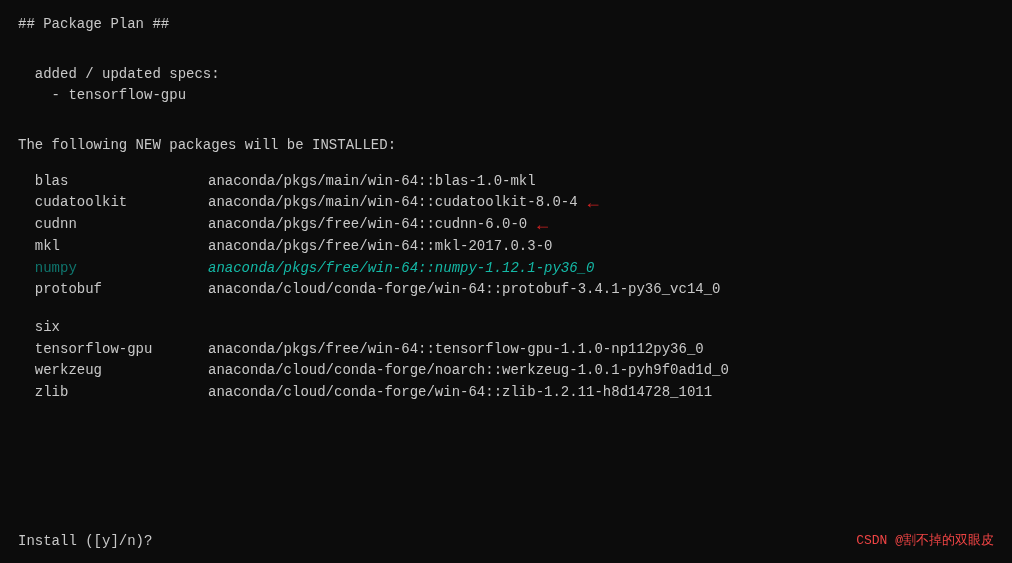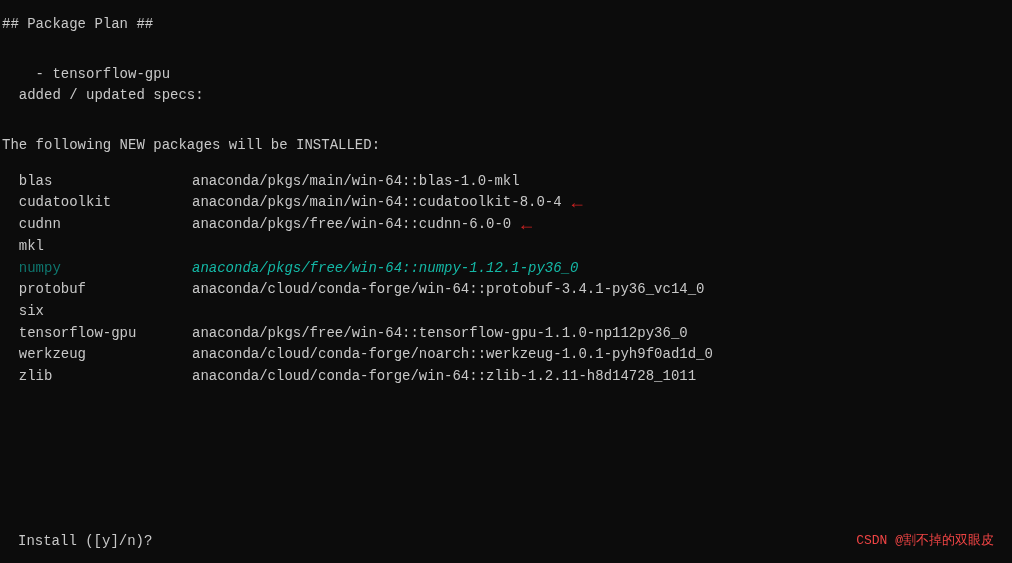--- a/index.html
+++ b/index.html
@@ -10,21 +10,21 @@
       font-size: 14px;
       width: 1012px;
       height: 563px;
       overflow: hidden;
       position: relative;
     }
     .terminal {
       width: 100%;
       height: 100%;
       background-color: #0c0c0c;
-      padding: 14px 2px;
+      padding: 14px 18px;
       position: relative;
     }
     .line {
       line-height: 1.55;
       white-space: pre;
     }
     .heading {
       color: #c8c8c8;
     }
     .watermark {
@@ -45,35 +45,35 @@
     .spacer { height: 14px; }
   </style>
 </head>
 <body>
 
 <div class="terminal">
 
   <div class="line heading">## Package Plan ##</div>
   <div class="spacer"></div>
   <div class="spacer"></div>
+  <div class="line">  added / updated specs:</div>
   <div class="line">    - tensorflow-gpu</div>
-  <div class="line">  added / updated specs:</div>
   <div class="spacer"></div>
   <div class="spacer"></div>
   <div class="line">The following NEW packages will be INSTALLED:</div>
   <div class="spacer"></div>
 
   <div id="packages-container">
       <div style="display: flex; align-items: center; line-height: 1.55; font-family: &quot;Courier New&quot;, Courier, monospace; font-size: 14px; color: rgb(200, 200, 200); white-space: pre;"><span style="display: inline-block; min-width: 190px; color: rgb(200, 200, 200);">  blas</span><span style="color: rgb(200, 200, 200);">anaconda/pkgs/main/win-64::blas-1.0-mkl</span></div>
       <div style="display: flex; align-items: center; line-height: 1.55; font-family: &quot;Courier New&quot;, Courier, monospace; font-size: 14px; color: rgb(200, 200, 200); white-space: pre;"><span style="display: inline-block; min-width: 190px; color: rgb(200, 200, 200);">  cudatoolkit</span><span style="color: rgb(200, 200, 200);">anaconda/pkgs/main/win-64::cudatoolkit-8.0-4</span><span style="color: rgb(204, 34, 34); font-size: 18px; margin-left: 10px; line-height: 1;">←</span></div>
       <div style="display: flex; align-items: center; line-height: 1.55; font-family: &quot;Courier New&quot;, Courier, monospace; font-size: 14px; color: rgb(200, 200, 200); white-space: pre;"><span style="display: inline-block; min-width: 190px; color: rgb(200, 200, 200);">  cudnn</span><span style="color: rgb(200, 200, 200);">anaconda/pkgs/free/win-64::cudnn-6.0-0</span><span style="color: rgb(204, 34, 34); font-size: 18px; margin-left: 10px; line-height: 1;">←</span></div>
-      <div style="display: flex; align-items: center; line-height: 1.55; font-family: &quot;Courier New&quot;, Courier, monospace; font-size: 14px; color: rgb(200, 200, 200); white-space: pre;"><span style="display: inline-block; min-width: 190px; color: rgb(200, 200, 200);">  mkl</span></div>
+      <div style="display: flex; align-items: center; line-height: 1.55; font-family: &quot;Courier New&quot;, Courier, monospace; font-size: 14px; color: rgb(200, 200, 200); white-space: pre;"><span style="display: inline-block; min-width: 190px; color: rgb(200, 200, 200);">  mkl</span><span style="color: rgb(200, 200, 200);">anaconda/pkgs/free/win-64::mkl-2017.0.3-0</span></div>
       <div style="display: flex; align-items: center; line-height: 1.55; font-family: &quot;Courier New&quot;, Courier, monospace; font-size: 14px; color: rgb(200, 200, 200); white-space: pre;"><span style="display: inline-block; min-width: 190px; color: #0f766e;">  numpy</span><span style="color: #14b8a6; font-style: italic;">anaconda/pkgs/free/win-64::numpy-1.12.1-py36_0</span></div>
       <div style="display: flex; align-items: center; line-height: 1.55; font-family: &quot;Courier New&quot;, Courier, monospace; font-size: 14px; color: rgb(200, 200, 200); white-space: pre;"><span style="display: inline-block; min-width: 190px; color: rgb(200, 200, 200);">  protobuf</span><span style="color: rgb(200, 200, 200);">anaconda/cloud/conda-forge/win-64::protobuf-3.4.1-py36_vc14_0</span></div>
-      <div style="display: flex; align-items: center; line-height: 1.55; font-family: &quot;Courier New&quot;, Courier, monospace; font-size: 14px; color: rgb(200, 200, 200); white-space: pre;"><span style="display: inline-block; min-width: 190px; color: rgb(200, 200, 200);">  six</span></div>
+      <div style="display: flex; align-items: center; line-height: 1.55; font-family: &quot;Courier New&quot;, Courier, monospace; font-size: 14px; color: rgb(200, 200, 200); white-space: pre;"><span style="display: inline-block; min-width: 190px; color: rgb(200, 200, 200); margin-top: 16px;">  six</span></div>
       <div style="display: flex; align-items: center; line-height: 1.55; font-family: &quot;Courier New&quot;, Courier, monospace; font-size: 14px; color: rgb(200, 200, 200); white-space: pre;"><span style="display: inline-block; min-width: 190px; color: rgb(200, 200, 200);">  tensorflow-gpu</span><span style="color: rgb(200, 200, 200);">anaconda/pkgs/free/win-64::tensorflow-gpu-1.1.0-np112py36_0</span></div>
       <div style="display: flex; align-items: center; line-height: 1.55; font-family: &quot;Courier New&quot;, Courier, monospace; font-size: 14px; color: rgb(200, 200, 200); white-space: pre;"><span style="display: inline-block; min-width: 190px; color: rgb(200, 200, 200);">  werkzeug</span><span style="color: rgb(200, 200, 200);">anaconda/cloud/conda-forge/noarch::werkzeug-1.0.1-pyh9f0ad1d_0</span></div>
       <div style="display: flex; align-items: center; line-height: 1.55; font-family: &quot;Courier New&quot;, Courier, monospace; font-size: 14px; color: rgb(200, 200, 200); white-space: pre;"><span style="display: inline-block; min-width: 190px; color: rgb(200, 200, 200);">  zlib</span><span style="color: rgb(200, 200, 200);">anaconda/cloud/conda-forge/win-64::zlib-1.2.11-h8d14728_1011</span></div>
     </div>
 
   <div class="spacer"></div>
   <div class="proceed-line">Install ([y]/n)?</div>
   <div class="watermark">CSDN @割不掉的双眼皮</div>
 </div>
 

